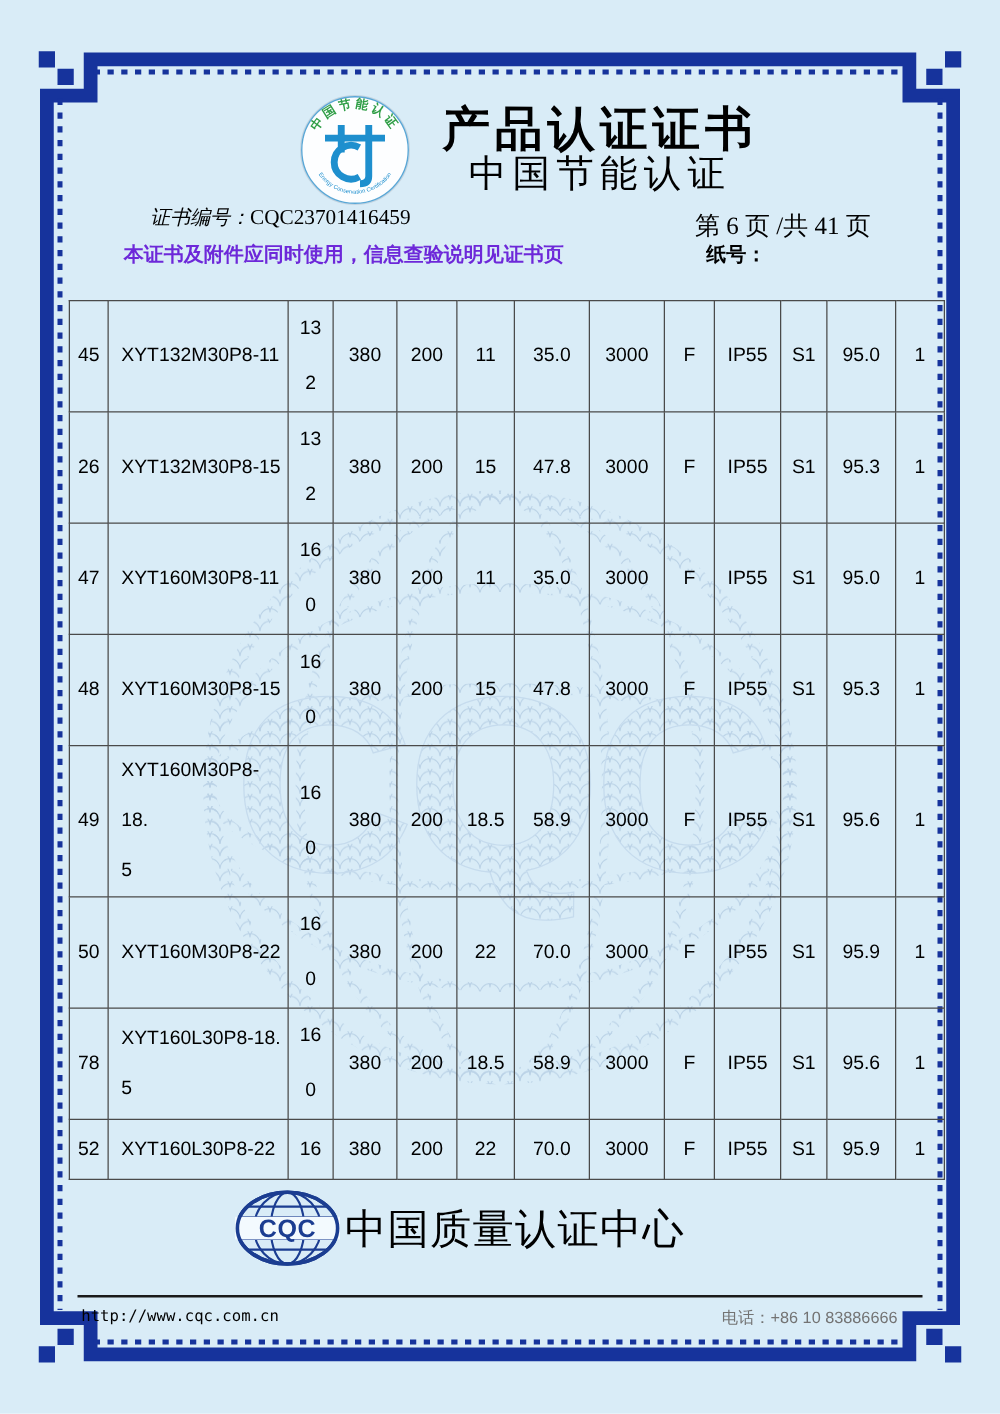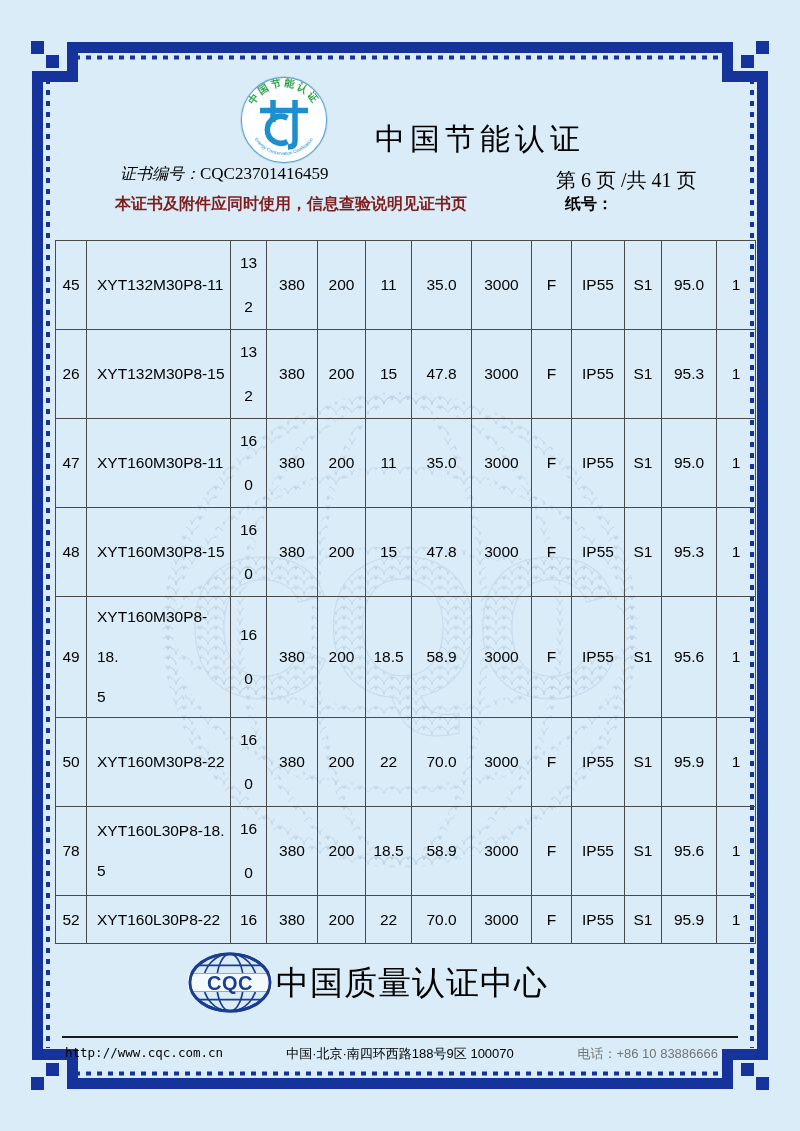--- a/index.html
+++ b/index.html
@@ -30,22 +30,22 @@
     font-size:16px;color:#000;white-space:nowrap;
   }
   .cert-line .label{font-style:italic;}
   .cert-line .num{font-size:17px;font-style:normal;}
   .page-info{
     top:167px;left:556px;
     font-family:"Liberation Serif", serif;
     font-size:20px;color:#000;white-space:nowrap;
   }
   .usage-note{
-    top:194px;left:115px;
-    font-size:16px;font-weight:bold;color:#7f1d1d;white-space:nowrap;
+    top:194px;left:99px;
+    font-size:16px;font-weight:bold;color:#6d28d9;white-space:nowrap;
   }
   .paper-label{
     top:194px;left:565px;
     font-size:16px;font-weight:bold;color:#000;white-space:nowrap;
   }
 
   
   table.product{
     position:absolute;left:55px;top:240px;
     width:700px;table-layout:fixed;border-collapse:collapse;
@@ -122,20 +122,21 @@
       <textPath href="#arcBot" startOffset="50%" text-anchor="middle">Energy Conservation Certification</textPath>
     </text>
     <g fill="none" stroke-width="5.5" stroke="#1e8fce">
       <path d="M 20,34.5 H 68"></path>
       <path d="M 33,24 V 46"></path>
       <path d="M 55,24 V 65 Q 55,71 48,71"></path>
       <path d="M 47.5,42 A 13.5 13.5 0 1 0 47.5,65.5"></path>
     </g>
   </svg>
 
+  <div class="abs title">产品认证证书</div>
   <div class="abs subtitle">中国节能认证</div>
 
   <div class="abs cert-line">
     <span class="label">证书编号：</span><span class="num">CQC23701416459</span>
   </div>
   <div class="abs page-info">第 6 页 /共 41 页</div>
 
   <div class="abs usage-note">本证书及附件应同时使用，信息查验说明见证书页</div>
   <div class="abs paper-label">纸号：</div>
 
@@ -320,16 +321,15 @@
       </g>
     </g>
     <rect x="2" y="23.5" width="88" height="19" fill="#f3fafe"></rect>
     <ellipse cx="46" cy="33" rx="42" ry="30" fill="none" stroke-width="3" stroke="#1b3d91"></ellipse>
     <text x="46" y="40.5" font-size="21" font-weight="bold" text-anchor="middle" letter-spacing="0.5" fill="#1b3d91">CQC</text>
   </svg>
   <div class="abs org-name">中国质量认证中心</div>
 
   <div class="abs divider"></div>
   <div class="abs website">http://www.cqc.com.cn</div>
-  <div class="abs address">中国·北京·南四环西路188号9区  100070</div>
   <div class="abs phone">电话：+86 10 83886666</div>
 
 </div>
 
 </body></html>

